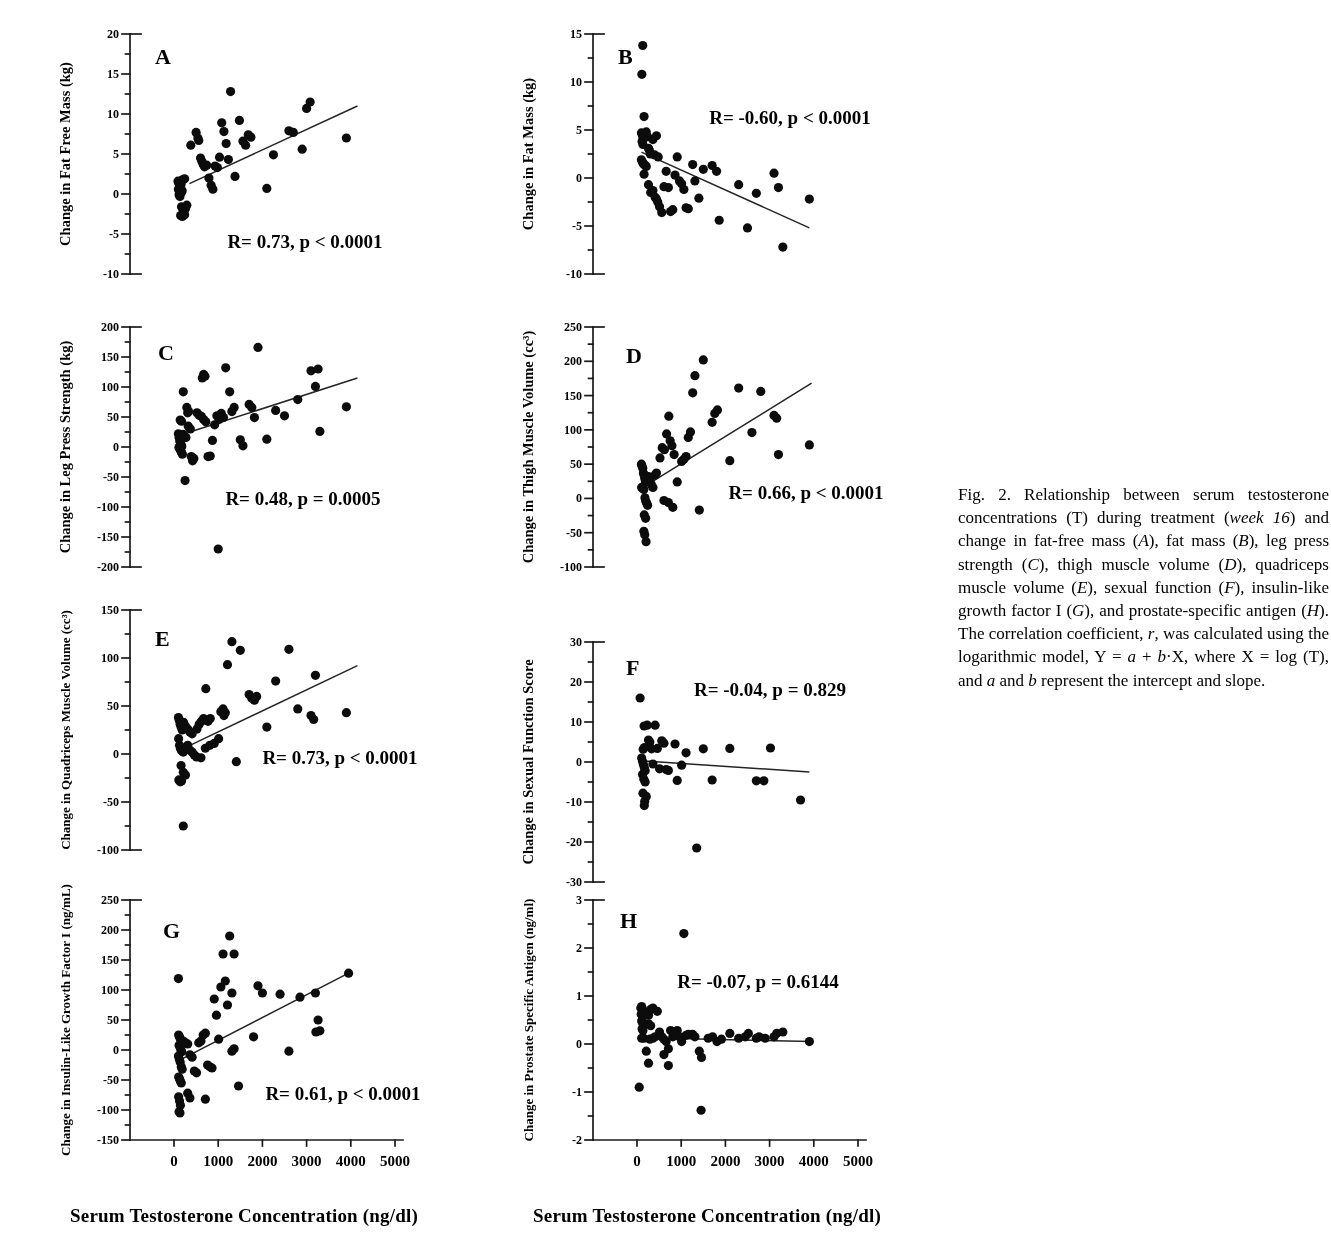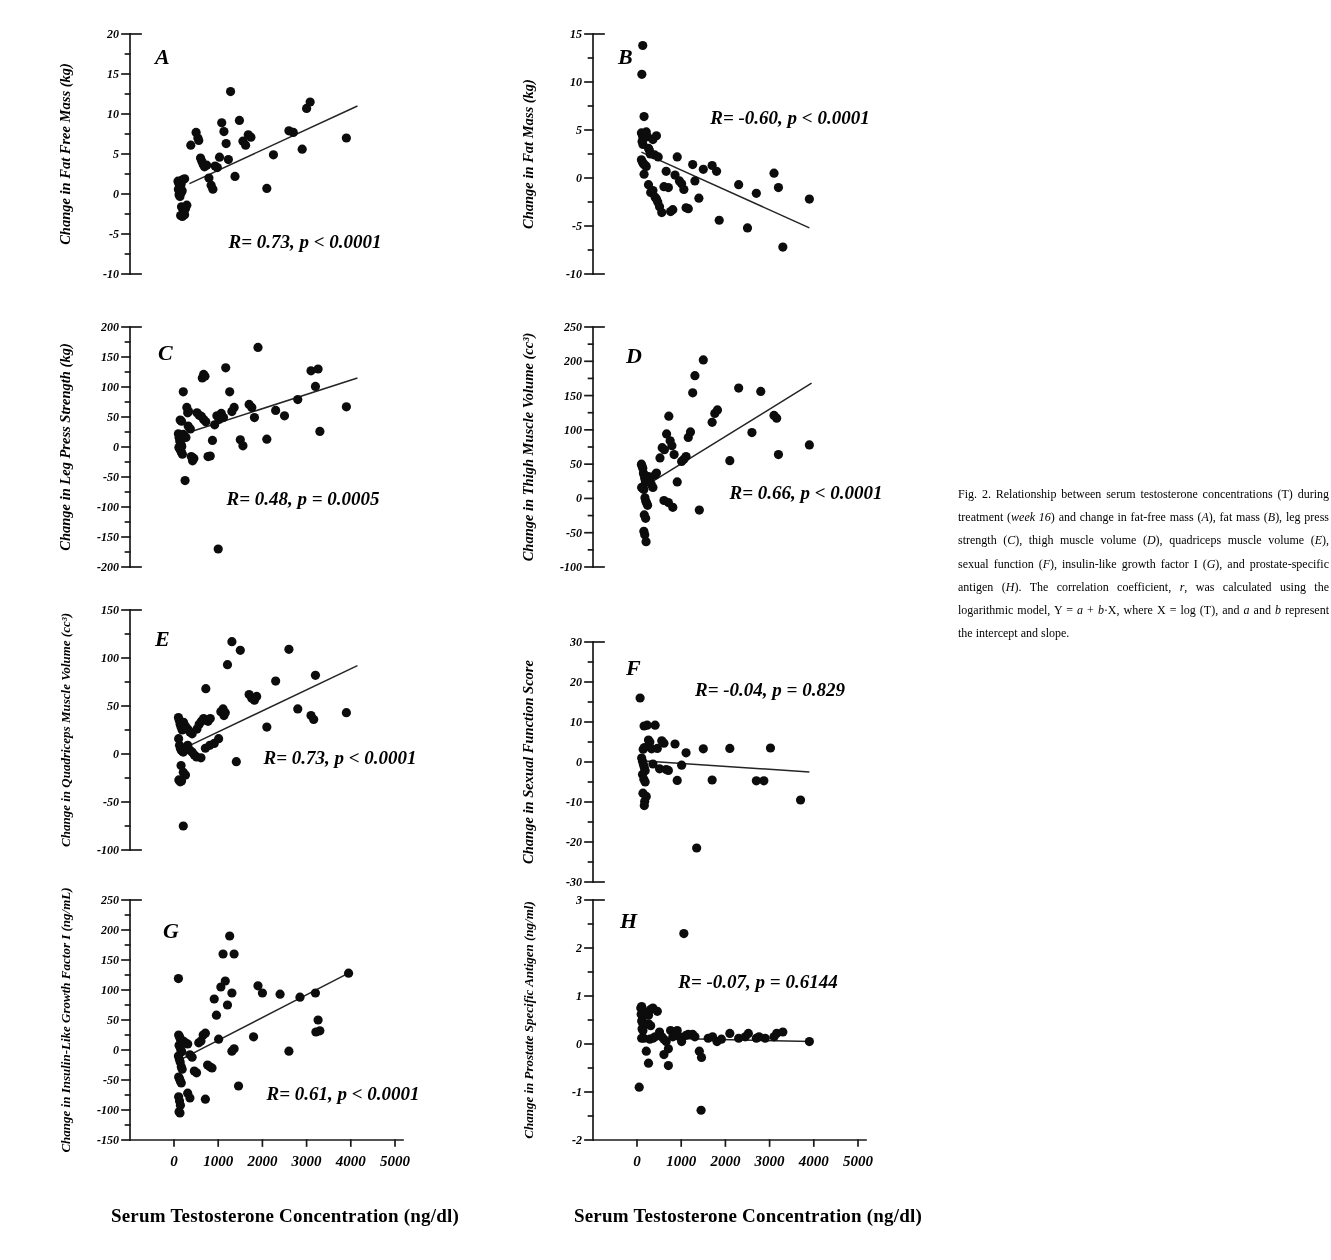--- a/index.html
+++ b/index.html
@@ -1,38 +1,38 @@
 <!DOCTYPE html>
 <html><head>
 <meta charset="utf-8">
 <style>
   html,body{margin:0;padding:0;}
   body{
     width:1331px;height:1260px;position:relative;background:#ffffff;
     font-family:"Liberation Serif",serif;color:#000;
   }
-  .panel{position:absolute;font-style:italic;}
+  .panel{position:absolute;}
   .panel svg{display:block;}
   .ax{stroke:#1a1a1a;stroke-width:1.7;stroke-linecap:square;}
   .trend{stroke:#242424;stroke-width:1.5;}
   .dot{fill:#0c0c0c;}
   text{font-family:"Liberation Serif",serif;fill:#000;}
   .tick{font-size:12px;font-weight:bold;text-anchor:end;}
   .xtick{font-size:15px;font-weight:bold;text-anchor:middle;}
   .letter{font-size:22px;font-weight:bold;}
   .annot{font-size:19px;font-weight:bold;text-anchor:middle;}
   .ylab{font-size:14.5px;font-weight:bold;text-anchor:middle;}
   .ylab-small{font-size:13px;font-weight:bold;text-anchor:middle;}
   .x-title{
-    position:absolute;width:430px;text-align:center;
+    position:absolute;width:430px;text-align:left;
     font-weight:bold;font-size:19px;letter-spacing:0.2px;
   }
   .caption{
     position:absolute;left:958px;top:483px;width:371px;
-    font-size:12px;line-height:23.2px;text-align:justify;
+    font-size:17px;line-height:23.2px;text-align:justify;
   }
   #pA{left:55px;top:12px}  #pB{left:518px;top:12px}
   #pC{left:55px;top:305px} #pD{left:518px;top:305px}
   #pE{left:55px;top:588px} #pF{left:518px;top:620px}
   #pG{left:55px;top:878px} #pH{left:518px;top:878px}
   #xtL{left:70px;top:1205px} #xtR{left:533px;top:1205px}
 </style>
 </head>
 <body>
 

